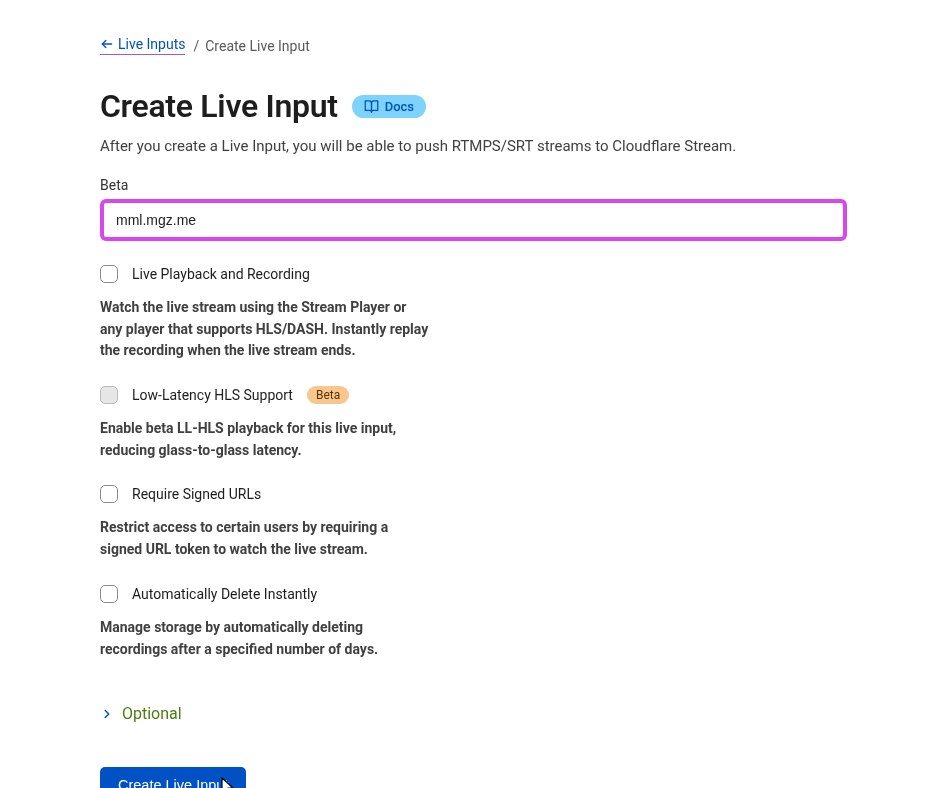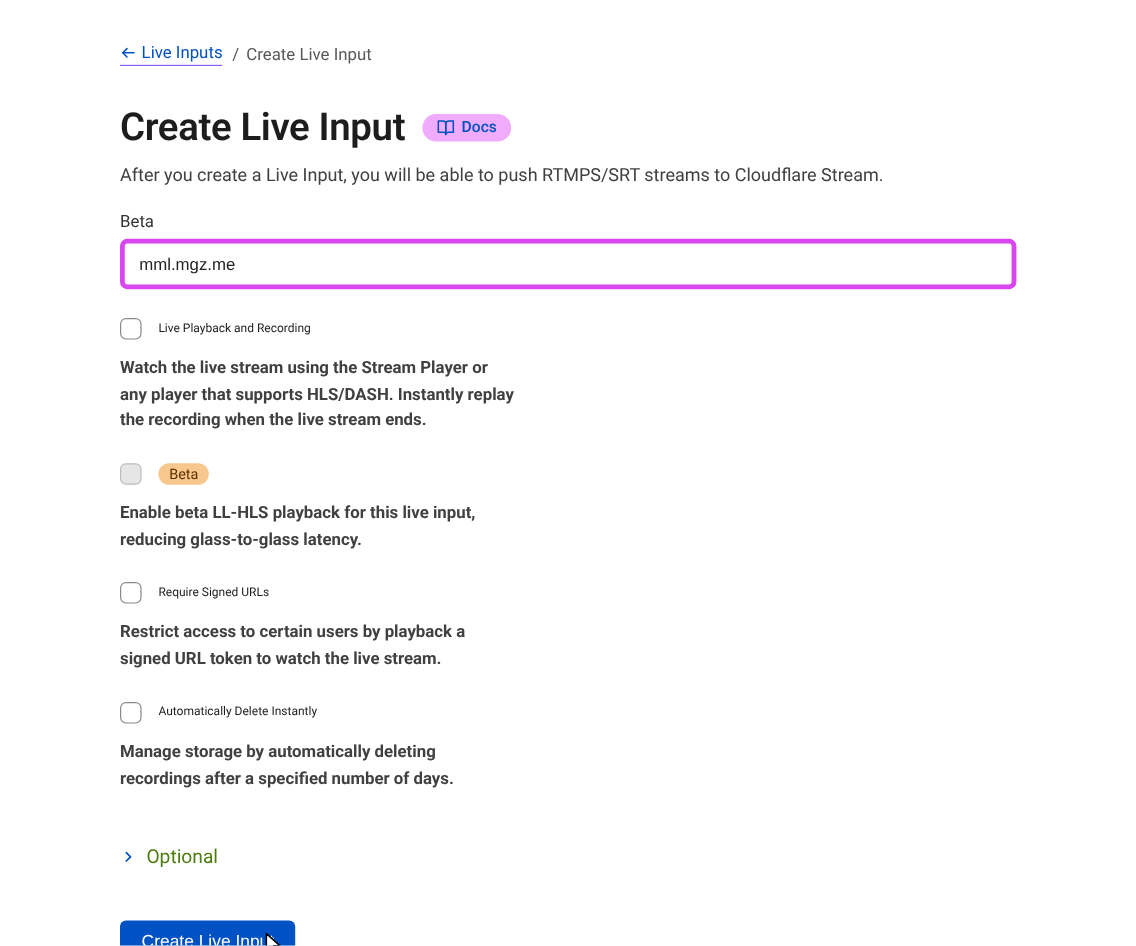--- a/index.html
+++ b/index.html
@@ -54,21 +54,21 @@
     h1 {
       font-size: 32px;
       font-weight: 600;
       color: #1d1d1d;
       letter-spacing: -0.3px;
     }
     .docs-badge {
       display: inline-flex;
       align-items: center;
       gap: 6px;
-      background: #f0abfc;
+      background: #7dd3fc;
       color: #0051c3;
       font-size: 13px;
       font-weight: 500;
       padding: 4px 12px;
       border-radius: 14px;
       cursor: pointer;
     }
     .docs-badge svg {
       width: 15px;
       height: 15px;
@@ -108,21 +108,21 @@
       appearance: none;
       cursor: pointer;
       flex-shrink: 0;
     }
     .chk.disabled {
       background: #e6e6e6;
       border-color: #bcbcbc;
       cursor: not-allowed;
     }
     .chk-label {
-      font-size: 10px;
+      font-size: 14px;
       color: #1d1d1d;
     }
     .beta-badge {
       background: #f8c78d;
       color: #5b3300;
       font-size: 12px;
       padding: 2px 9px;
       border-radius: 11px;
       font-weight: 400;
     }
@@ -200,30 +200,31 @@
 
 <div class="checkbox-row">
   <input type="checkbox" class="chk" style="">
   <span class="chk-label">Live Playback and Recording</span>
 </div>
 <p class="chk-desc">Watch the live stream using the Stream Player or any player that supports HLS/DASH. Instantly replay the recording when the live stream ends.</p>
 
 
 <div class="checkbox-row">
   <input type="checkbox" class="chk disabled" disabled="" style="">
+  <span class="chk-label">Low-Latency HLS Support</span>
   <span class="beta-badge">Beta</span>
 </div>
 <p class="chk-desc">Enable beta LL-HLS playback for this live input, reducing glass-to-glass latency.</p>
 
 
 <div class="checkbox-row">
   <input type="checkbox" class="chk" style="">
   <span class="chk-label">Require Signed URLs</span>
 </div>
-<p class="chk-desc">Restrict access to certain users by playback a signed URL token to watch the live stream.</p>
+<p class="chk-desc">Restrict access to certain users by requiring a signed URL token to watch the live stream.</p>
 
 
 <div class="checkbox-row">
   <input type="checkbox" class="chk" style="">
   <span class="chk-label">Automatically Delete Instantly</span>
 </div>
 <p class="chk-desc">Manage storage by automatically deleting recordings after a specified number of days.</p>
 
 
 <div class="optional-row">

